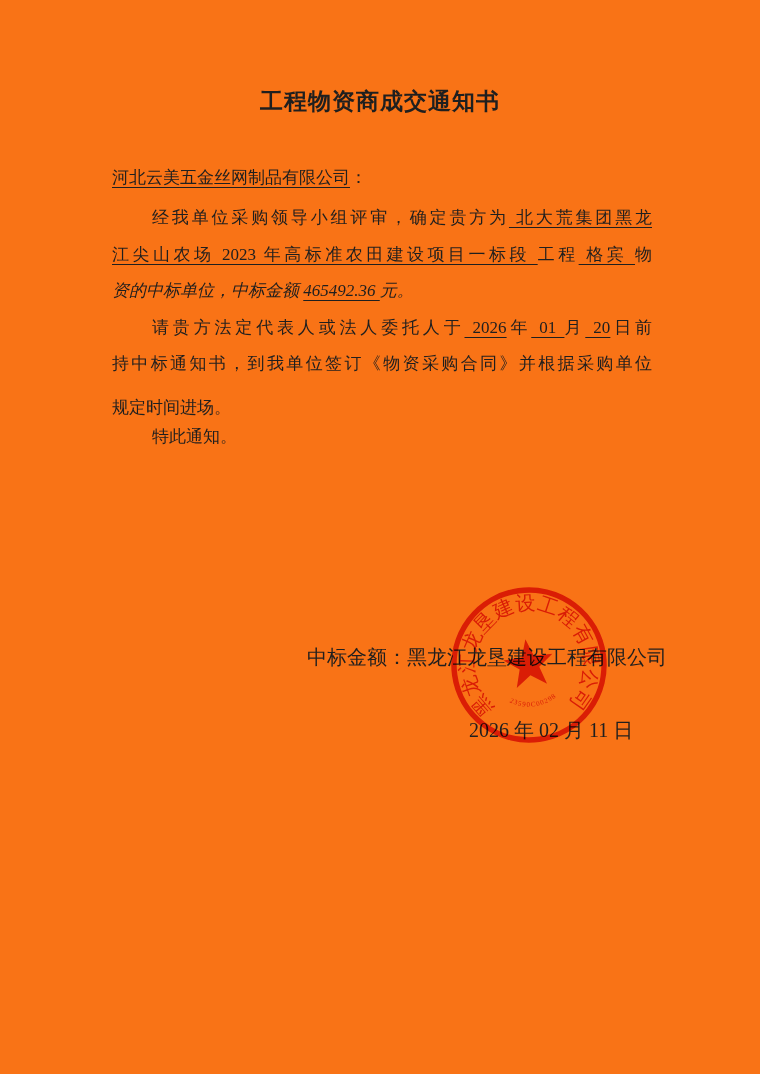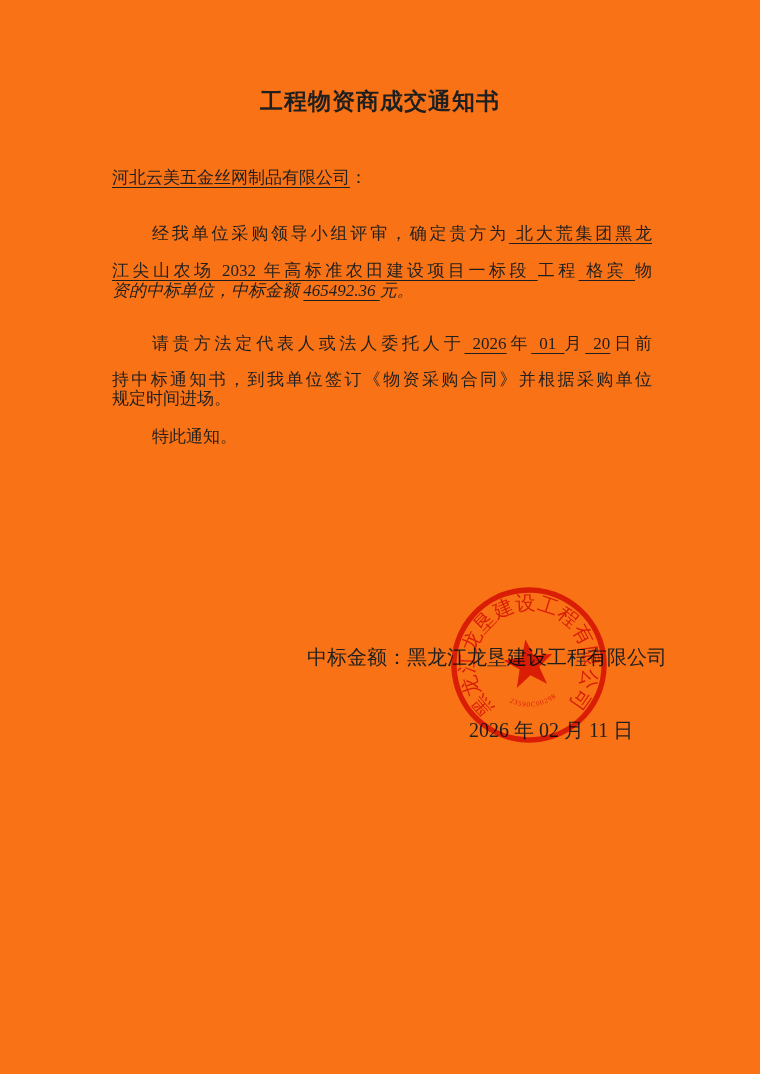--- a/index.html
+++ b/index.html
@@ -13,46 +13,46 @@
   }
   .title{
     position:absolute;top:86px;left:0;width:760px;margin:0;
     text-align:center;font-size:23px;font-weight:bold;letter-spacing:1px;
   }
   .line{
     position:absolute;left:112px;width:540px;height:29px;
     line-height:27px;font-size:17px;
     white-space:pre-wrap;box-sizing:border-box;overflow:hidden;
   }
-  .just{text-align:justify;text-align-last:justify;margin-top:16px;}
+  .just{text-align:justify;text-align-last:justify;}
   .ind{padding-left:40px;}
   .u{text-decoration:underline;text-underline-offset:4px;text-decoration-thickness:1.3px;}
   .sig{position:absolute;left:307px;top:644px;font-size:20px;white-space:pre;}
   .date{position:absolute;left:469px;top:717px;font-size:20px;white-space:pre;}
   .seal{
     position:absolute;left:441px;top:577px;
     mix-blend-mode:multiply;opacity:0.9;
   }
   .seal text{font-family:"Liberation Serif","DejaVu Serif",serif;}
 </style>
 </head>
 <body>
 
 <div class="page">
 
   <h1 class="title">工程物资商成交通知书</h1>
 
   <div>
       <div class="line" style="top: 164px;"><span class="u">河北云美五金丝网制品有限公司</span><span>：</span></div>
       <div class="line just ind" style="top: 204px;"><span>经我单位采购领导小组评审，确定贵方为</span><span class="u"> 北大荒集团黑龙</span></div>
-      <div class="line just" style="top: 241px;"><span class="u">江尖山农场 2032 年高标准农田建设项目一标段 </span><span>工程</span><span class="u"> 格宾 </span><span>物</span></div>
+      <div class="line just" style="top: 241px;"><span class="u">江尖山农场 2023 年高标准农田建设项目一标段 </span><span>工程</span><span class="u"> 格宾 </span><span>物</span></div>
       <div class="line" style="top: 277px; font-style: italic;"><span>资的中标单位，中标金额 </span><span class="u">465492.36 </span><span>元。</span></div>
       <div class="line just ind" style="top: 314px;"><span>请贵方法定代表人或法人委托人于</span><span class="u"> 2026</span><span>年</span><span class="u"> 01 </span><span>月</span><span class="u"> 20</span><span>日前</span></div>
       <div class="line just" style="top: 350px;"><span>持中标通知书，到我单位签订《物资采购合同》并根据采购单位</span></div>
-      <div class="line" style="top: 385px;"><span>规定时间进场。</span></div>
+      <div class="line" style="top: 394px;"><span>规定时间进场。</span></div>
       <div class="line ind" style="top: 423px;"><span>特此通知。</span></div>
     </div>
 
   <div class="sig"><span>中标金额：</span><span>黑龙江龙垦建设工程有限公司</span></div>
 
   <div class="date">2026 年 02 月 11 日</div>
 
   <svg class="seal" width="176" height="176" viewBox="-88 -88 176 176">
     <g transform="rotate(-8)">
       <circle r="75" fill="none" stroke="#dd2a1b" stroke-width="5.5"></circle>

